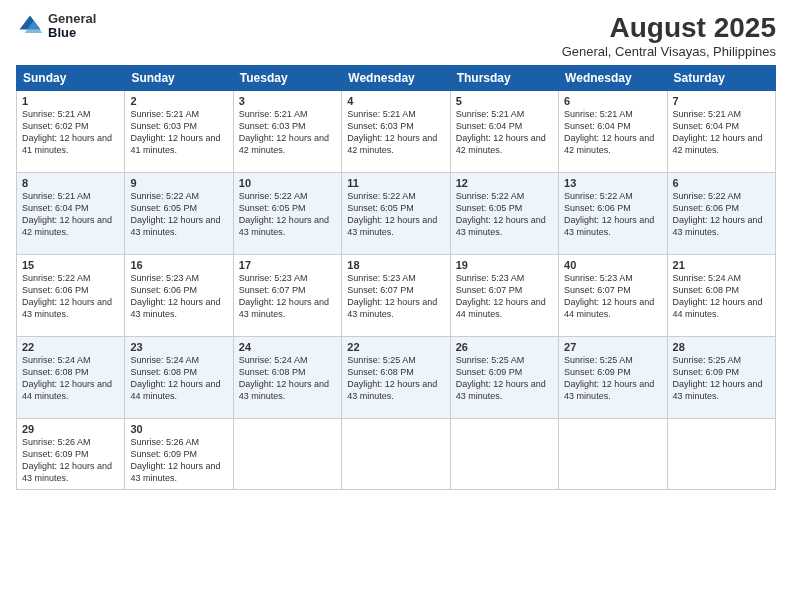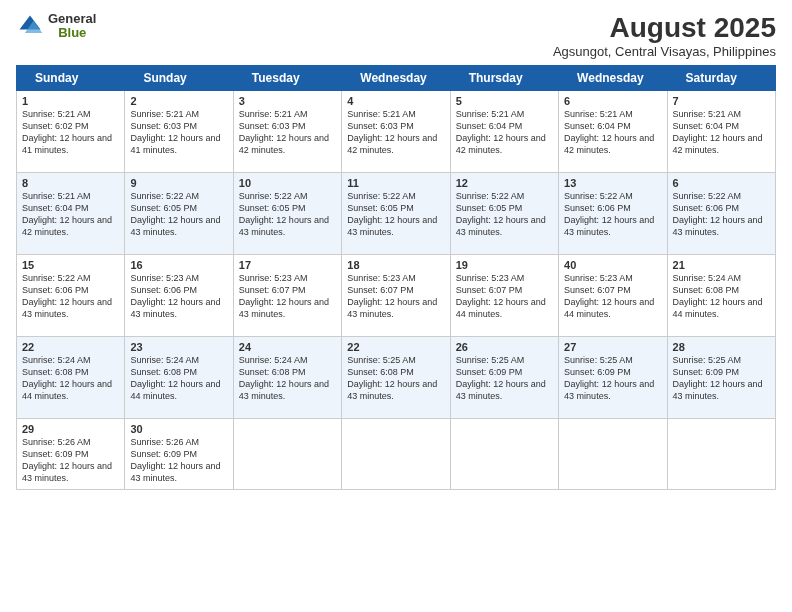--- a/index.html
+++ b/index.html
@@ -33,22 +33,21 @@
       line-height: 1.1;
     }
     .logo-general {
       font-size: 13px;
       font-weight: bold;
       color: #333;
     }
     .logo-blue {
       font-size: 13px;
       font-weight: bold;
-      color: #4d7c0f;
-      text-align: center;
+      color: #0f172a;
     }
     .logo-icon {
       width: 28px;
       height: 28px;
     }
     .title-block {
       text-align: right;
     }
     .month-title {
       font-size: 28px;
@@ -63,21 +62,21 @@
       width: 100%;
       border-collapse: collapse;
       table-layout: fixed;
     }
     .calendar-table th {
       background: #1a5fa8;
       color: #fff;
       font-size: 12px;
       font-weight: bold;
       text-align: left;
-      padding: 5px 18px;
+      padding: 5px 6px;
       border: 1px solid #1a5fa8;
     }
     .calendar-table td {
       vertical-align: top;
       border: 1px solid #ccc;
       padding: 4px 5px;
       font-size: 9.5px;
       color: #333;
       height: 82px;
       background: #fff;
@@ -115,21 +114,21 @@
         <polygon points="16,4 28,20 4,20" fill="#1a5fa8"></polygon>
         <polygon points="20,10 30,24 10,24" fill="#4a9fd4" opacity="0.7"></polygon>
       </svg>
       <div class="logo-text">
         <span class="logo-general">General</span>
         <span class="logo-blue">Blue</span>
       </div>
     </div>
     <div class="title-block">
       <div class="month-title">August 2025</div>
-      <div class="subtitle">Agsungot, Central Visayas, Philippines</div>
+      <div class="subtitle">General, Central Visayas, Philippines</div>
     </div>
   </div>
 
   <table class="calendar-table">
     <thead>
       <tr>
         <th>Sunday</th>
         <th>Sunday</th>
         <th>Tuesday</th>
         <th>Wednesday</th>

